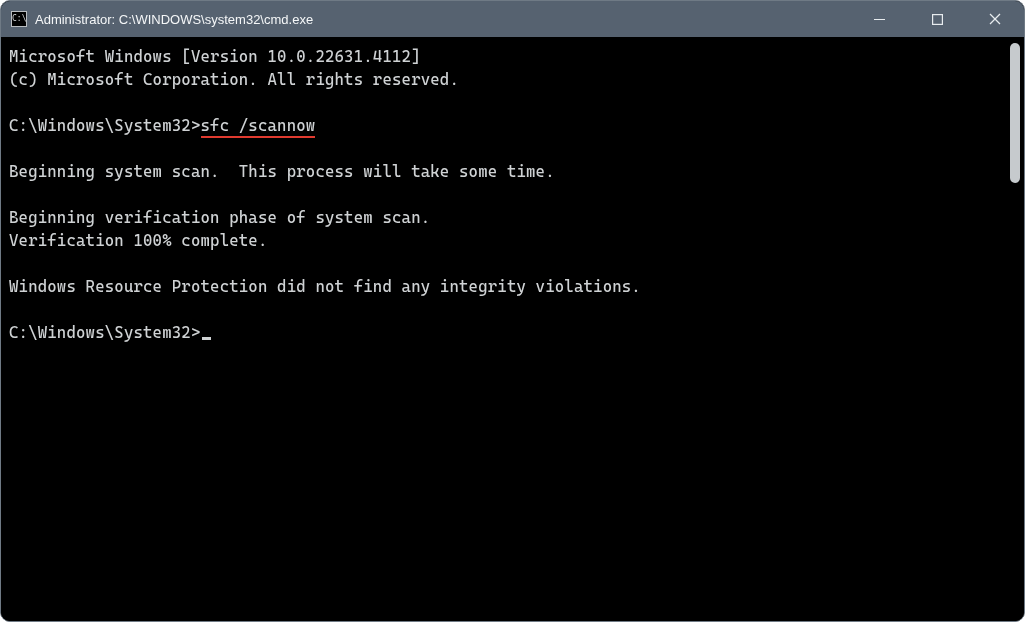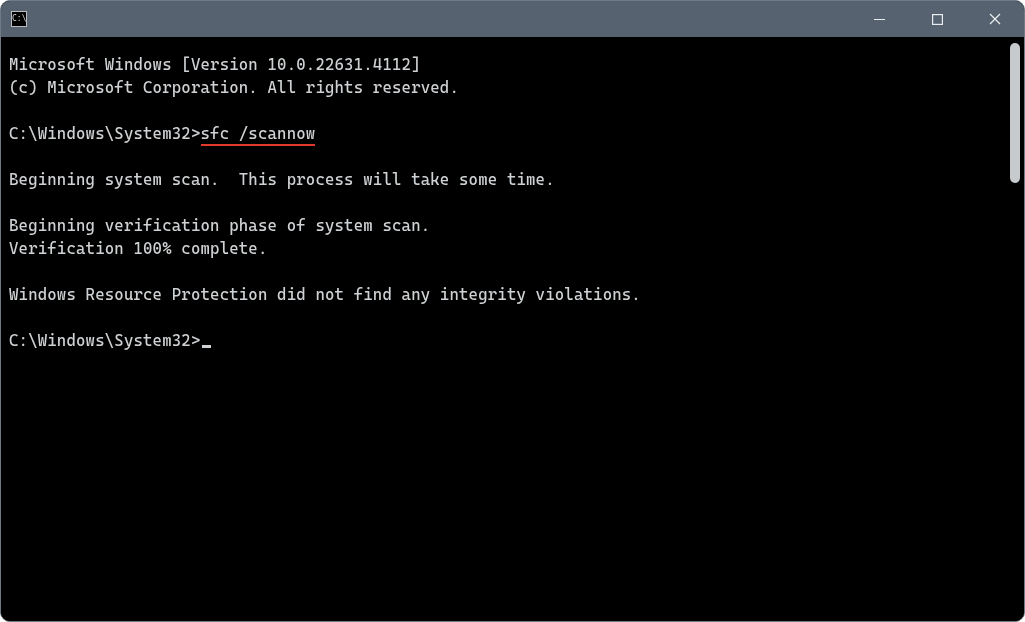--- a/index.html
+++ b/index.html
@@ -39,21 +39,21 @@
     flex:1 1 auto;
     position:relative;
     background:#000;
   }
   .terminal{
     font-family:"Consolas","Cascadia Mono","Courier New",monospace;
     font-size:16px;
     line-height:23px;
     color:#cfd2d4;
     white-space:pre;
-    padding:16px 8px 0 8px;
+    padding:8px 8px 0 8px;
     letter-spacing:0.2px;
   }
   .underline-red{
     border-bottom:2.5px solid #e03a2f;
     padding-bottom:1px;
   }
   .cursor{
     display:inline-block;width:9px;height:3px;background:#cfd2d4;
     vertical-align:-2px;margin-left:1px;
   }
@@ -62,20 +62,21 @@
     background:#c6cacd;border-radius:5px;
   }
 </style>
 </head>
 <body>
 
 <div class="window">
 
   <div class="titlebar">
     <div class="app-icon">C:\</div>
+    <div class="title">Administrator: C:\WINDOWS\system32\cmd.exe</div>
     <div class="spacer"></div>
 
     <div class="win-btn">
       <svg width="11" height="11" viewBox="0 0 11 11">
         <line x1="0" y1="5.5" x2="11" y2="5.5" stroke="#e8ecef" stroke-width="1.2"></line>
       </svg>
     </div>
     <div class="win-btn">
       <svg width="11" height="11" viewBox="0 0 11 11">
         <rect x="0.6" y="0.6" width="9.8" height="9.8" fill="none" stroke="#e8ecef" stroke-width="1.2"></rect>

